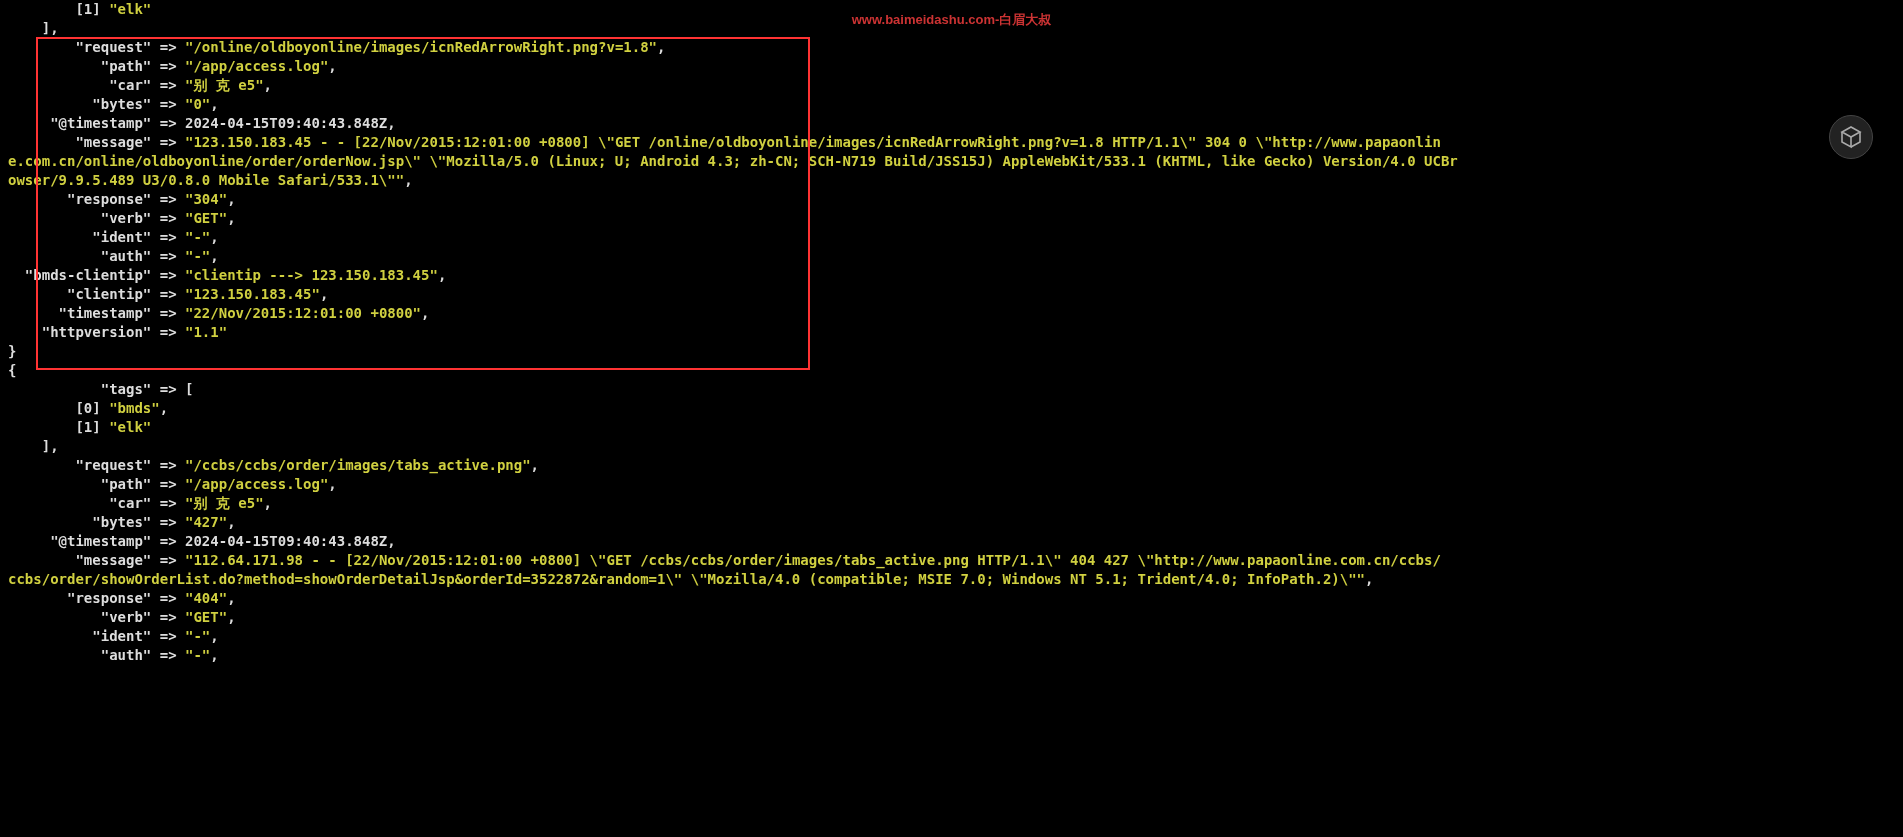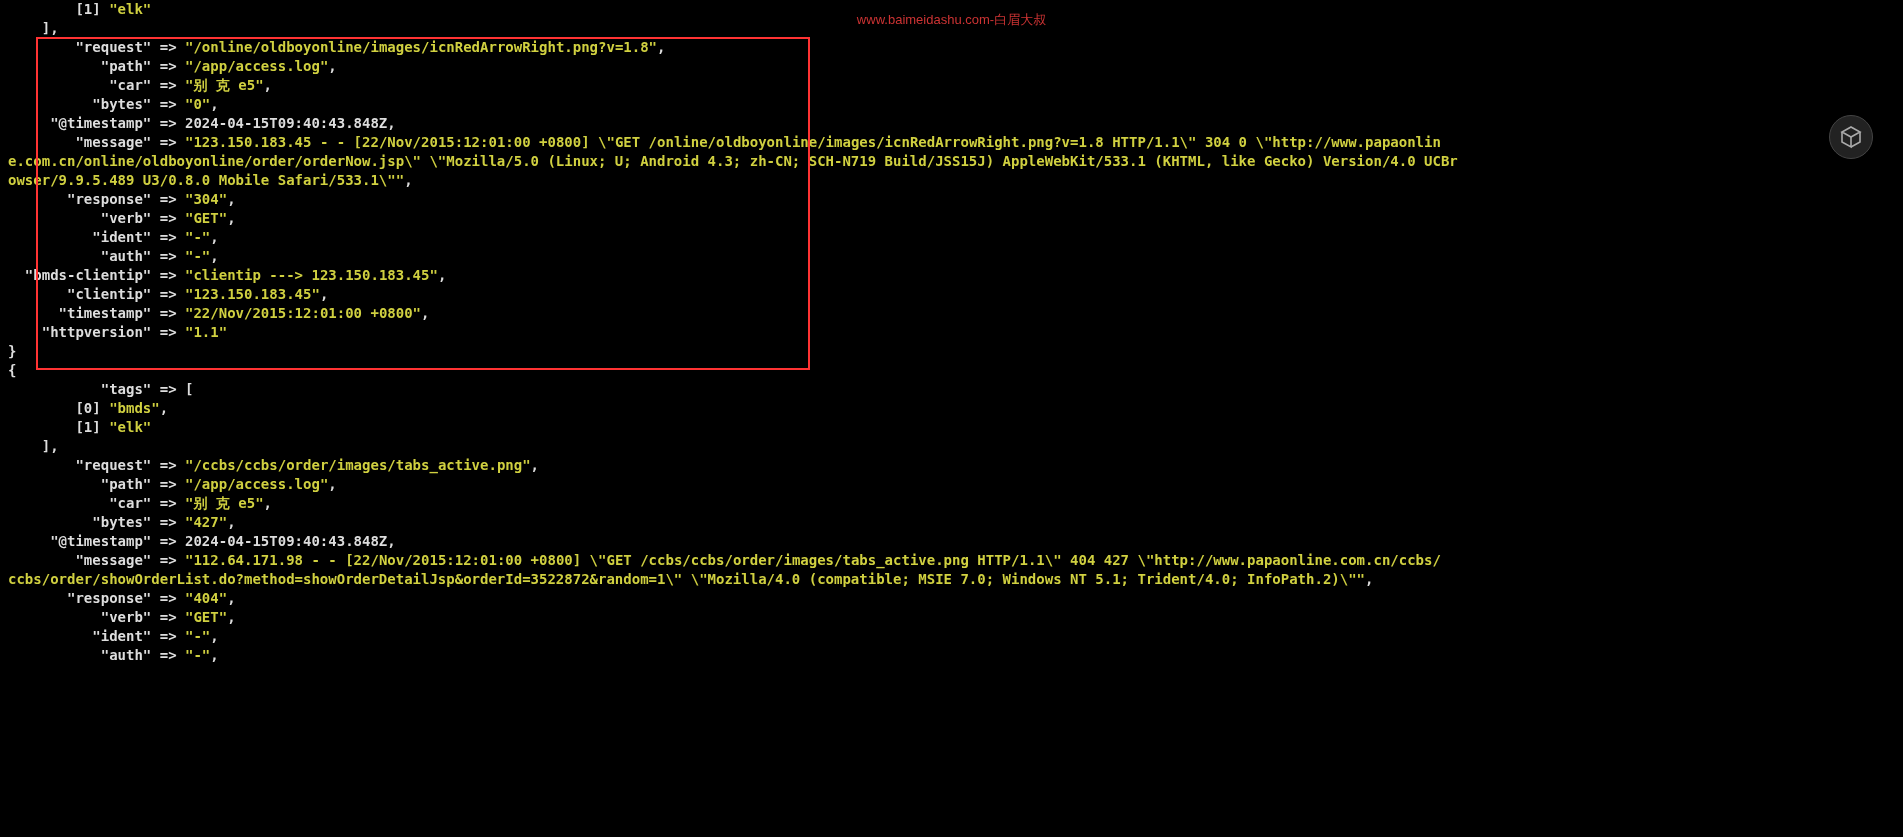--- a/index.html
+++ b/index.html
@@ -22,21 +22,21 @@
   .y { color: #d0d040; }
   .w { color: #dddddd; }
   .watermark {
     position: absolute;
     top: 10px;
     left: 50%;
     transform: translateX(-50%);
     color: #cc3333;
     font-size: 13px;
     font-family: sans-serif;
-    font-weight: normal;
+    font-weight: bold;
   }
   .redbox {
     position: absolute;
     border: 2px solid #ff3333;
     pointer-events: none;
   }
   .cube-icon {
     position: absolute;
     top: 115px;
     right: 30px;

